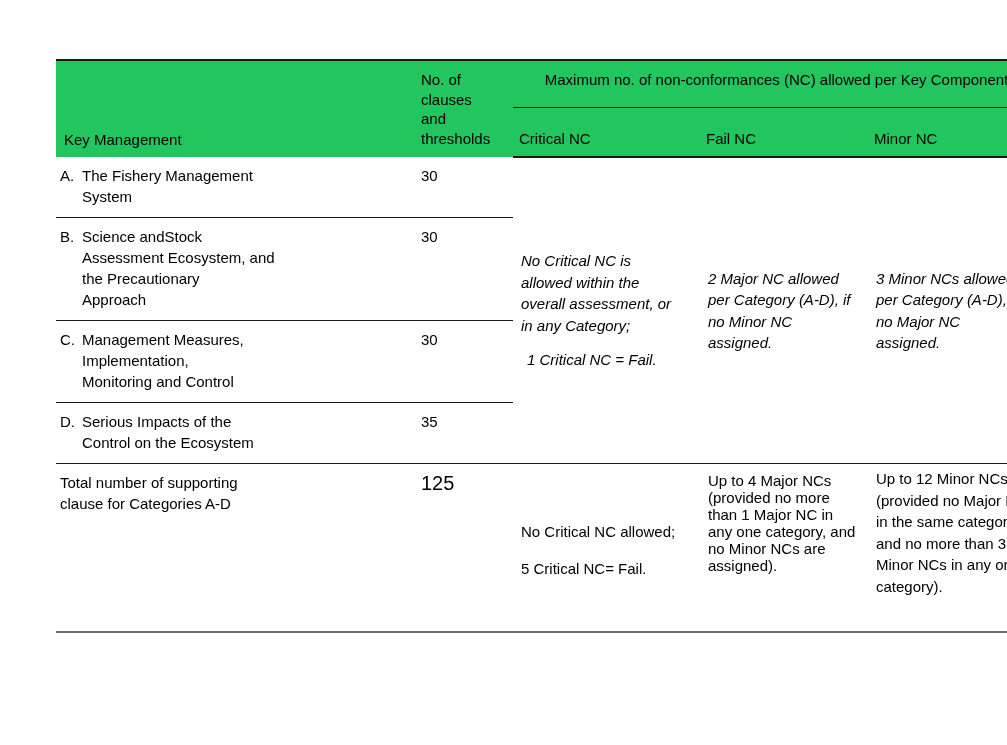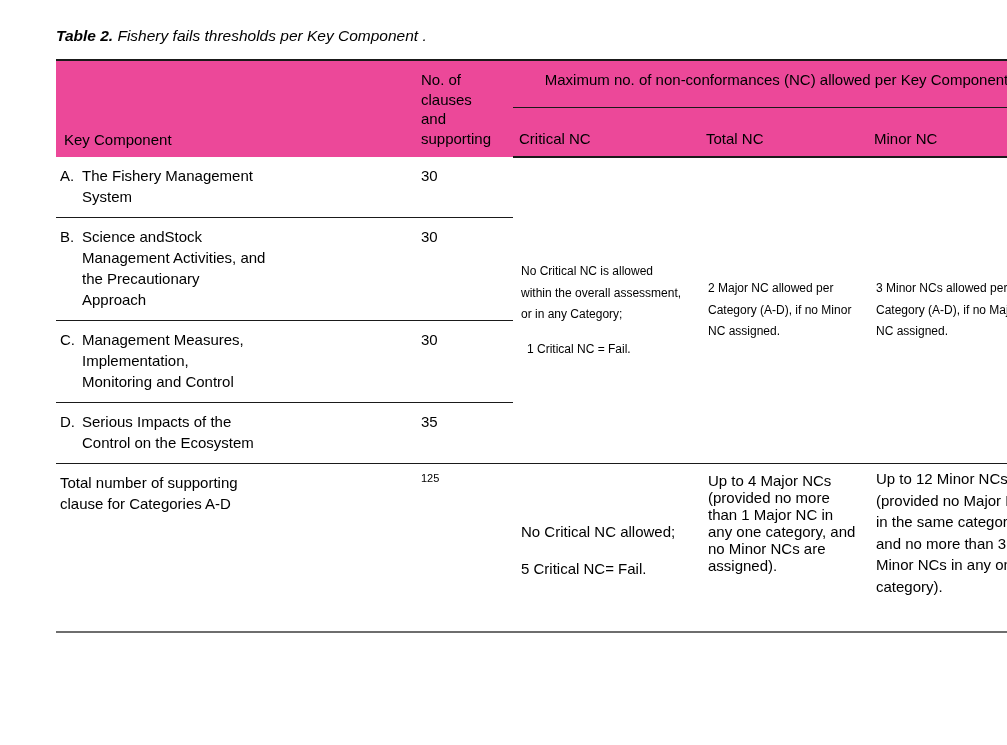--- a/index.html
+++ b/index.html
@@ -58,21 +58,21 @@
 
   
   .c-key   { width: 357px; }
   .c-num   { width: 100px; }
   .c-crit  { width: 187px; }
   .c-major { width: 168px; }
   .c-minor { width: 172px; }
 
   
   .hdr-band td, .hdr-band th {
-    background: #ec4899;
+    background: #22c55e;
   }
   .hdr-top td {
     border-top: 2.5px solid #1a1a1a;
   }
   .hdr-bottom td, .hdr-bottom th {
     border-bottom: 2px solid #1a1a1a;
   }
 
   .key-comp-head {
     padding: 6px 8px 9px 8px !important;
@@ -131,22 +131,23 @@
     font-size: 15px;
     line-height: 21px;
   }
 
   .rule-sep td {
     border-top: 1.5px solid #1a1a1a;
   }
 
   .nc-cell {
     padding: 0 12px 0 8px !important;
-    font-size: 12px;
+    font-size: 15px;
     line-height: 21.5px;
+    font-style: italic;
   }
   .nc-cell p {
     margin: 0 0 13px 0;
   }
   .nc-cell p:last-child {
     margin-bottom: 0;
     margin-left: 6px;
   }
 
   .crit-span {
@@ -161,21 +162,21 @@
   .total-top td {
     border-top: 1.5px solid #1a1a1a;
   }
   .total-key {
     padding: 8px 10px 0 4px !important;
     line-height: 21px;
     font-size: 15px;
   }
   .total-num {
     padding: 8px 6px 0 8px !important;
-    font-size: 11px;
+    font-size: 20px;
   }
   .total-crit {
     padding: 42px 12px 0 8px !important;
     font-size: 15px;
     line-height: 21.5px;
   }
   .total-major {
     padding: 8px 12px 0 8px !important;
     font-size: 15px;
     line-height: 17px;
@@ -195,47 +196,44 @@
     height: 0;
     line-height: 0;
     font-size: 0;
   }
 </style>
 </head>
 <body>
 
 <div class="page">
 
-  <div class="caption">
-    <span class="cap-label">Table 2.</span><span> Fishery fails thresholds per Key Component .</span>
-  </div>
 
   <table class="tbl">
     <colgroup>
       <col class="c-key">
       <col class="c-num">
       <col class="c-crit">
       <col class="c-major">
       <col class="c-minor">
     </colgroup>
 
     <tbody>
       <tr class="hdr-band hdr-top">
-        <td class="key-comp-head" rowspan="2">Key  Component</td>
+        <td class="key-comp-head" rowspan="2">Key  Management</td>
         <td class="num-head" rowspan="2">
           <span>No. of</span><br>
           <span>clauses</span><br>
           <span>and</span><br>
-          <span>supporting</span>
+          <span>thresholds</span>
         </td>
         <td class="span-head" colspan="3">Maximum no. of non-conformances (NC) allowed per Key Component</td>
       </tr>
       <tr class="hdr-band hdr-bottom">
         <td class="sub-head">Critical NC</td>
-        <td class="sub-head">Total NC</td>
+        <td class="sub-head">Fail NC</td>
         <td class="sub-head">Minor NC</td>
       </tr>
     </tbody>
 
     <tbody>
 
       <tr>
         <td class="key-cell body-cell">
           <span class="ln first"><span class="ltr">A.</span><span>The Fishery Management</span></span>
           <span class="ln">System</span>
@@ -246,21 +244,21 @@
           <p>No Critical NC is allowed within the overall assessment, or in any Category;</p>
           <p>1 Critical NC = Fail.</p>
         </td>
         <td class="nc-cell mid-span" rowspan="4">2 Major NC allowed per Category (A-D), if no Minor NC assigned.</td>
         <td class="nc-cell mid-span" rowspan="4">3 Minor NCs allowed per Category (A-D), if no Major NC assigned.</td>
       </tr>
 
       <tr class="rule-sep">
         <td class="key-cell body-cell">
           <span class="ln first"><span class="ltr">B.</span><span>Science andStock</span></span>
-          <span class="ln">Management Activities, and</span>
+          <span class="ln">Assessment Ecosystem, and</span>
           <span class="ln">the Precautionary</span>
           <span class="ln">Approach</span>
         </td>
         <td class="num-cell body-cell">30</td>
       </tr>
 
       <tr class="rule-sep">
         <td class="key-cell body-cell">
           <span class="ln first"><span class="ltr">C.</span><span>Management Measures,</span></span>
           <span class="ln">Implementation,</span>

